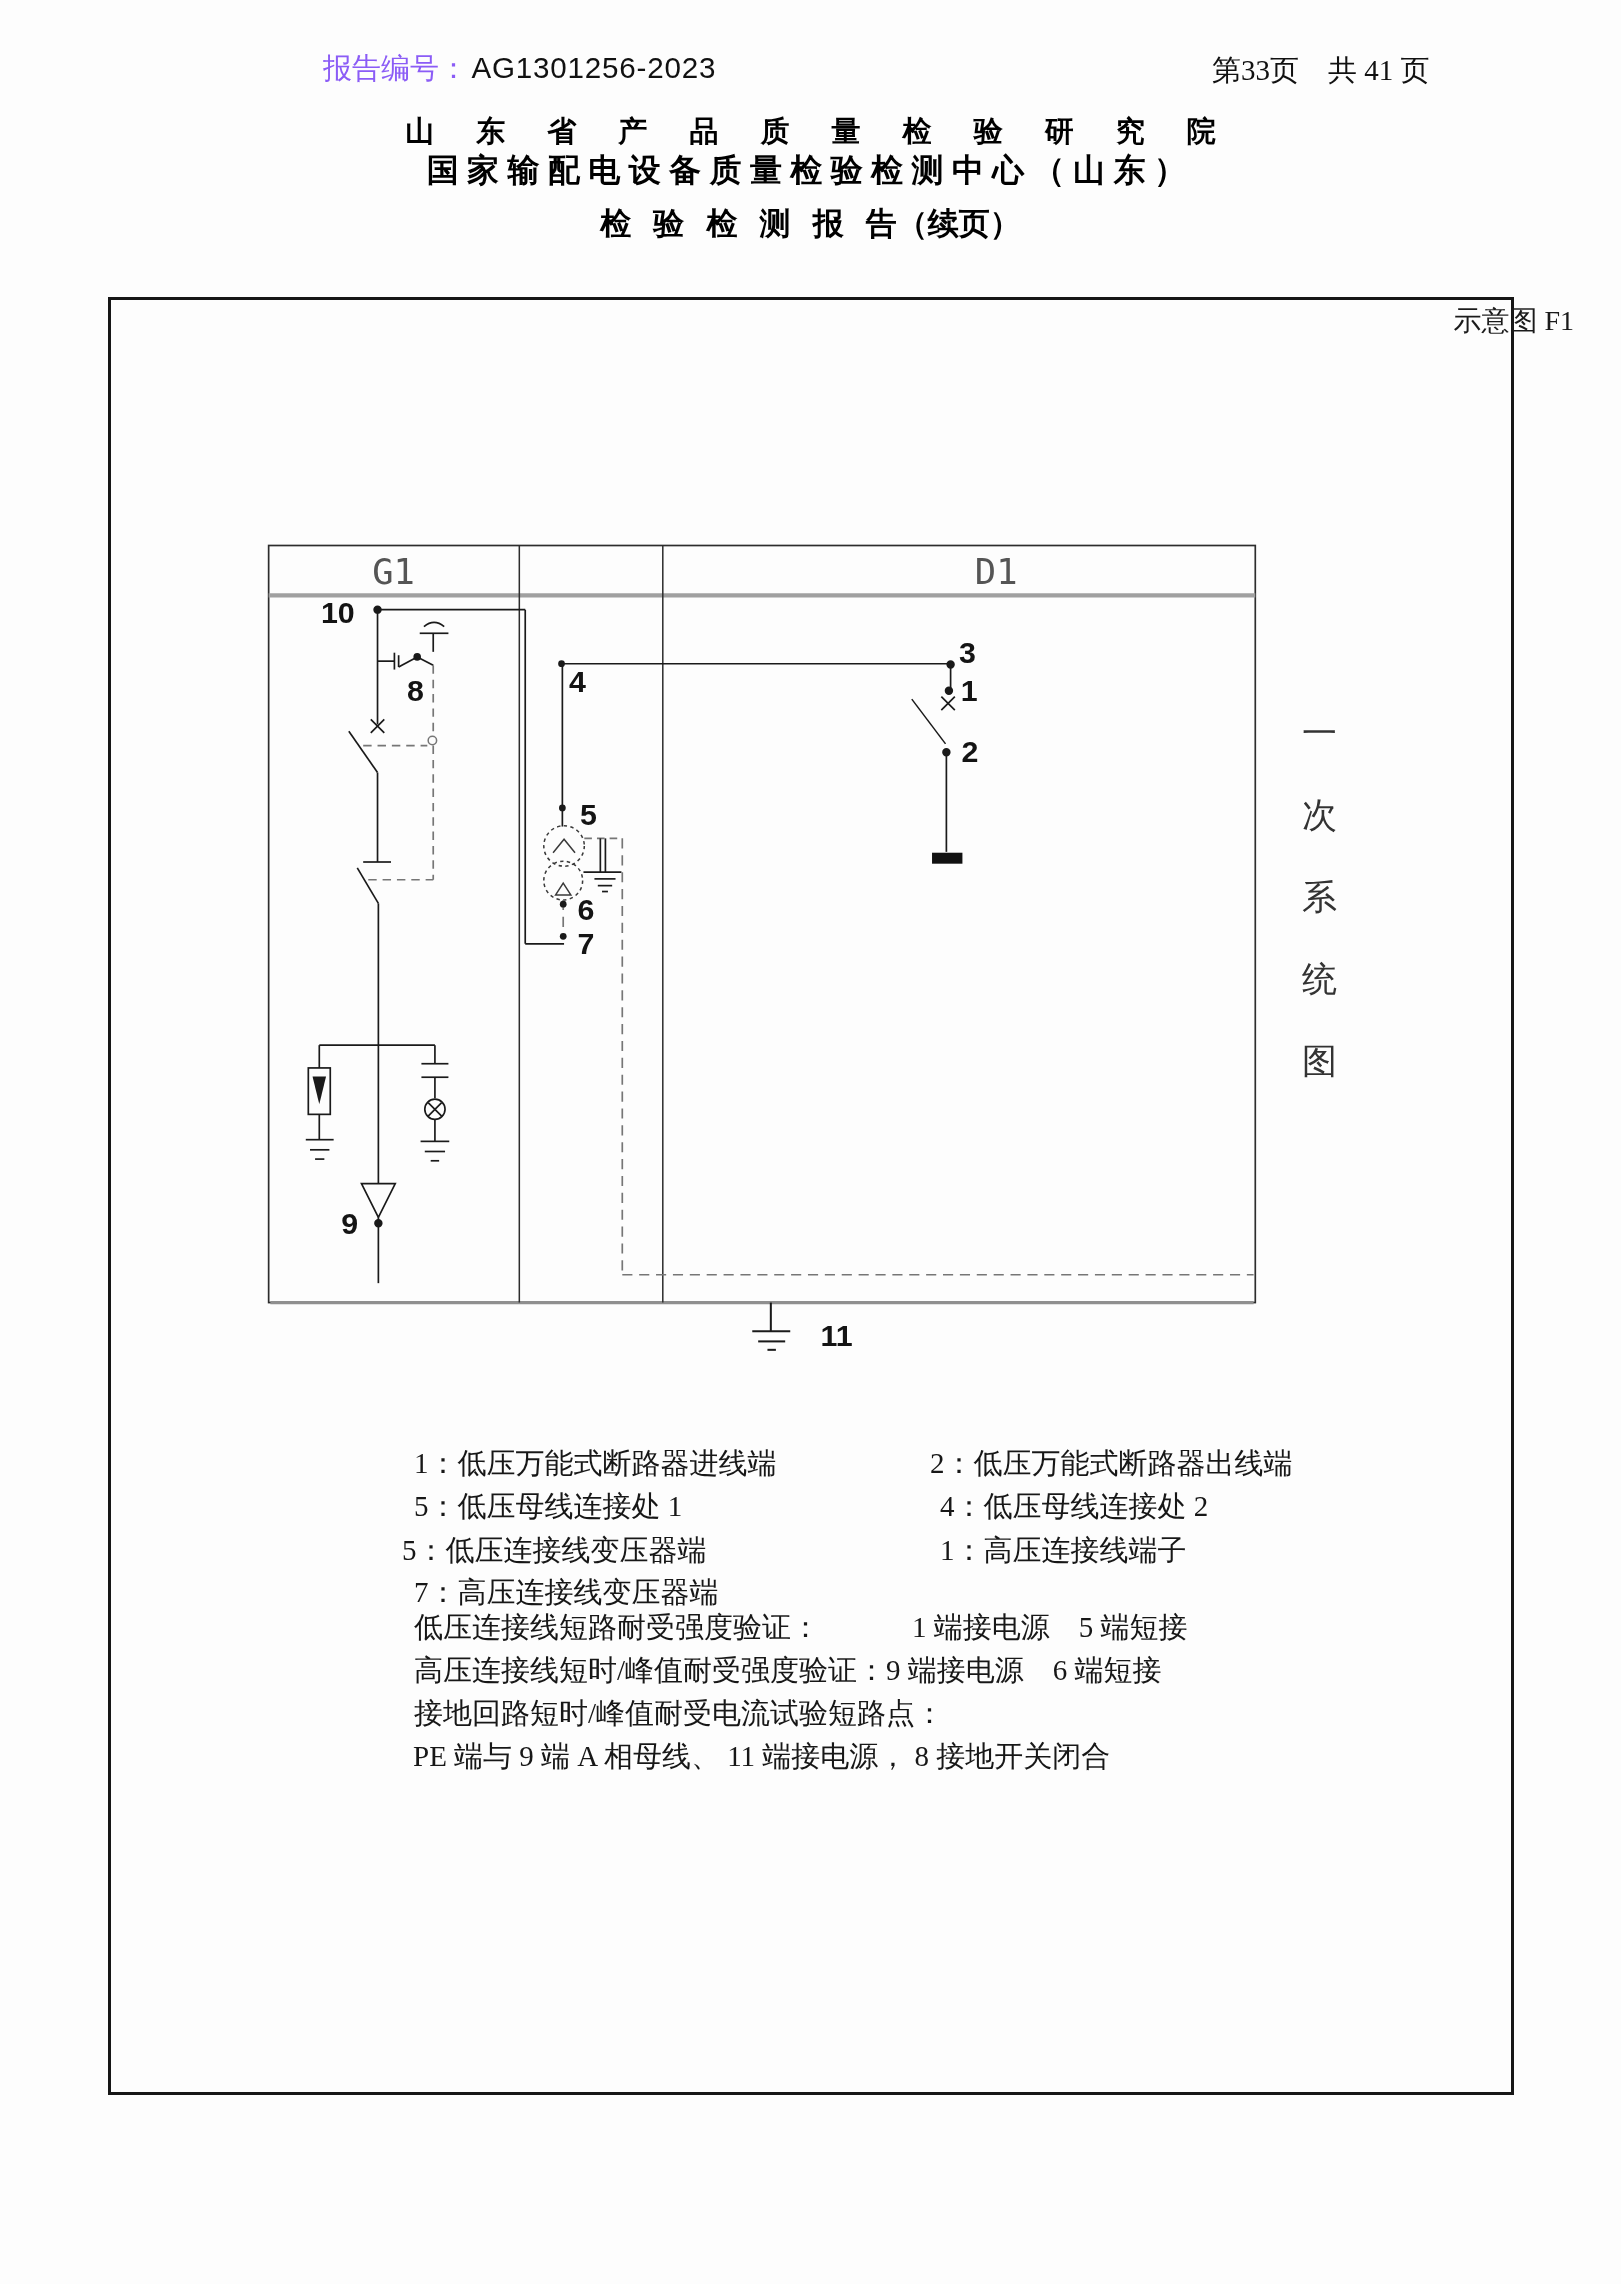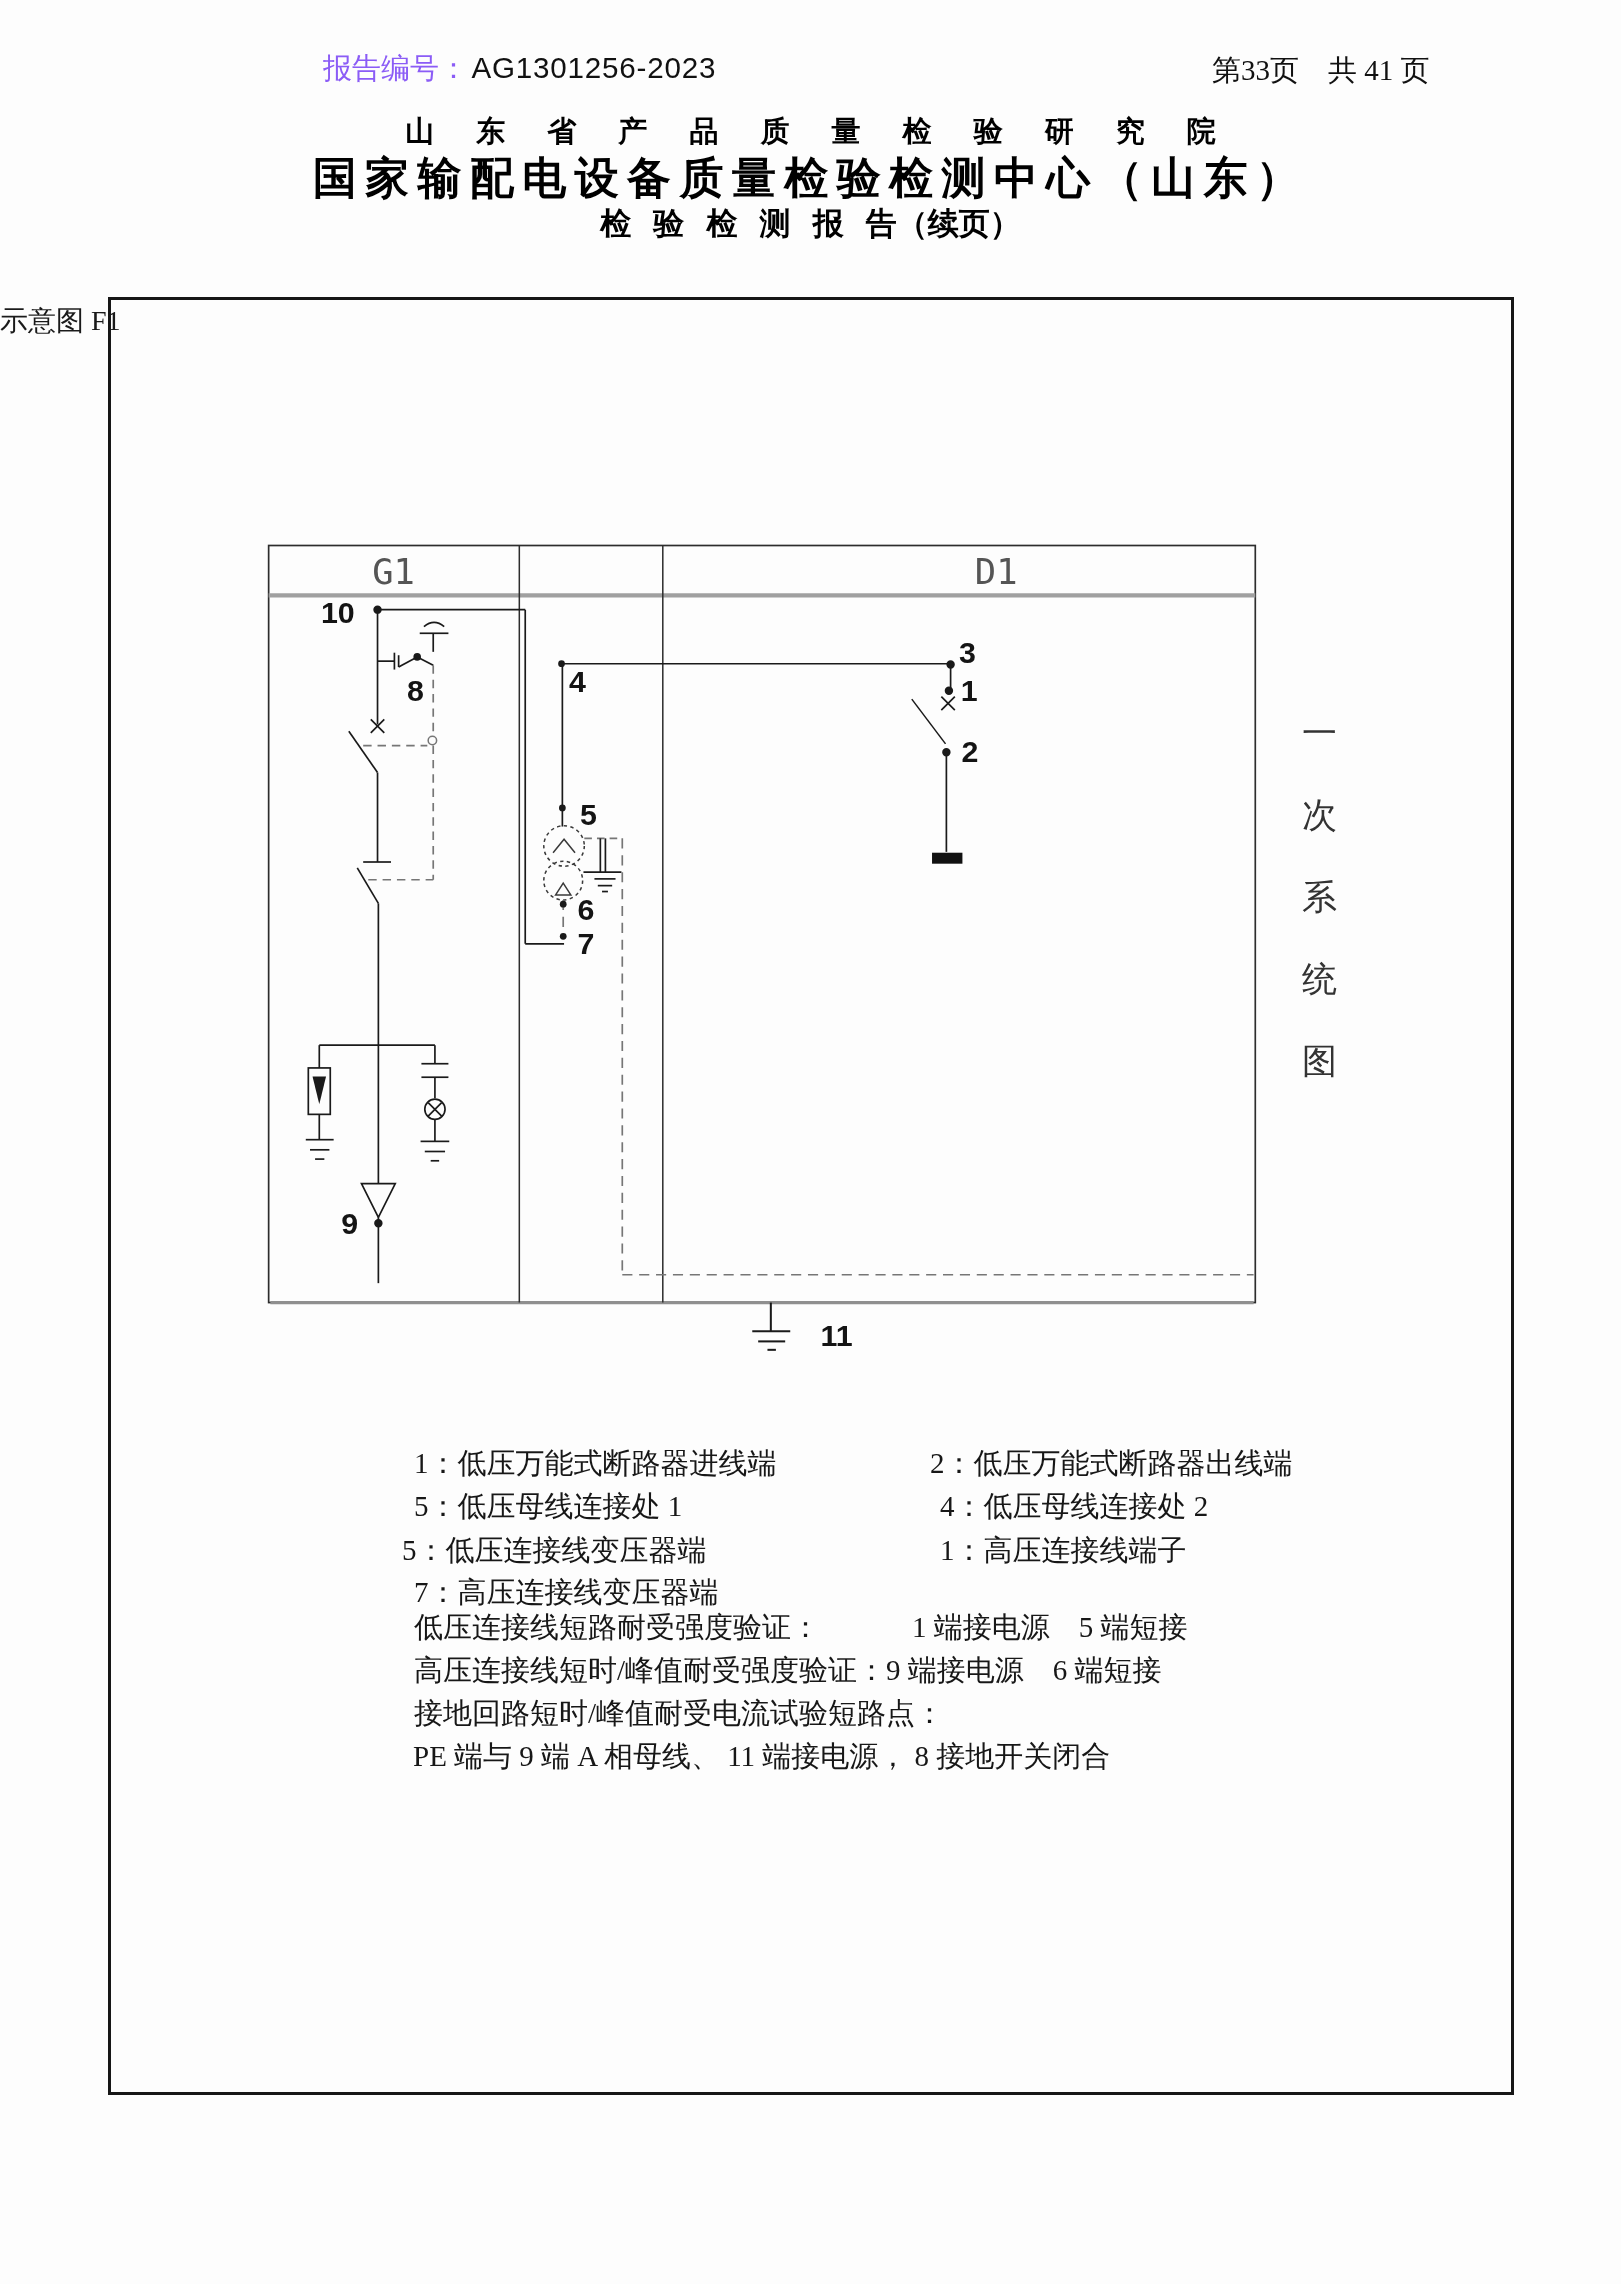--- a/index.html
+++ b/index.html
@@ -8,25 +8,25 @@
     font-family:"Liberation Serif",serif;color:#1c1c1c;overflow:hidden;
   }
   .abs{position:absolute;}
   
   .hdr-label{font:29px "Liberation Serif",serif;color:#8b5cf6;}
   .hdr-number{font:29.6px "Liberation Sans",sans-serif;color:#111;letter-spacing:0.8px;}
   .hdr-page{font:29px "Liberation Serif",serif;color:#111;}
   
   .title{left:0;width:1621px;text-align:center;color:#000;font-family:"Liberation Sans",sans-serif;font-weight:700;white-space:nowrap;}
   .title1{top:112px;font-size:29px;word-spacing:34px;}
-  .title2{top:149px;font-size:44px;letter-spacing:8.4px;}
+  .title2{top:149px;font-size:32px;letter-spacing:8.4px;}
   .title3{top:203px;font-size:31px;word-spacing:13.5px;}
   
   .frame{left:108px;top:297px;width:1400px;height:1792px;border:3.4px solid #161616;background:transparent;}
-  .caption{left:0;top:302px;width:1558px;text-align:left;font:28px "Liberation Serif",serif;color:#1a1a1a;}
+  .caption{left:0;top:302px;width:1558px;text-align:right;font:28px "Liberation Serif",serif;color:#1a1a1a;padding-left:16px;}
   
   .side-label{left:1299px;top:716px;display:flex;flex-direction:column;gap:47px;
     font:35px "Liberation Serif",serif;color:#333;line-height:35px;text-align:center;width:41px;}
   
   .lg{font:29px "Liberation Serif",serif;color:#171717;white-space:nowrap;line-height:35px;}
   
   .node-num{font:700 36px "Liberation Sans",sans-serif;fill:#141414;}
   .panel-lbl{font:400 42px "DejaVu Sans Mono",monospace;fill:#555;}
 </style>
 </head>

